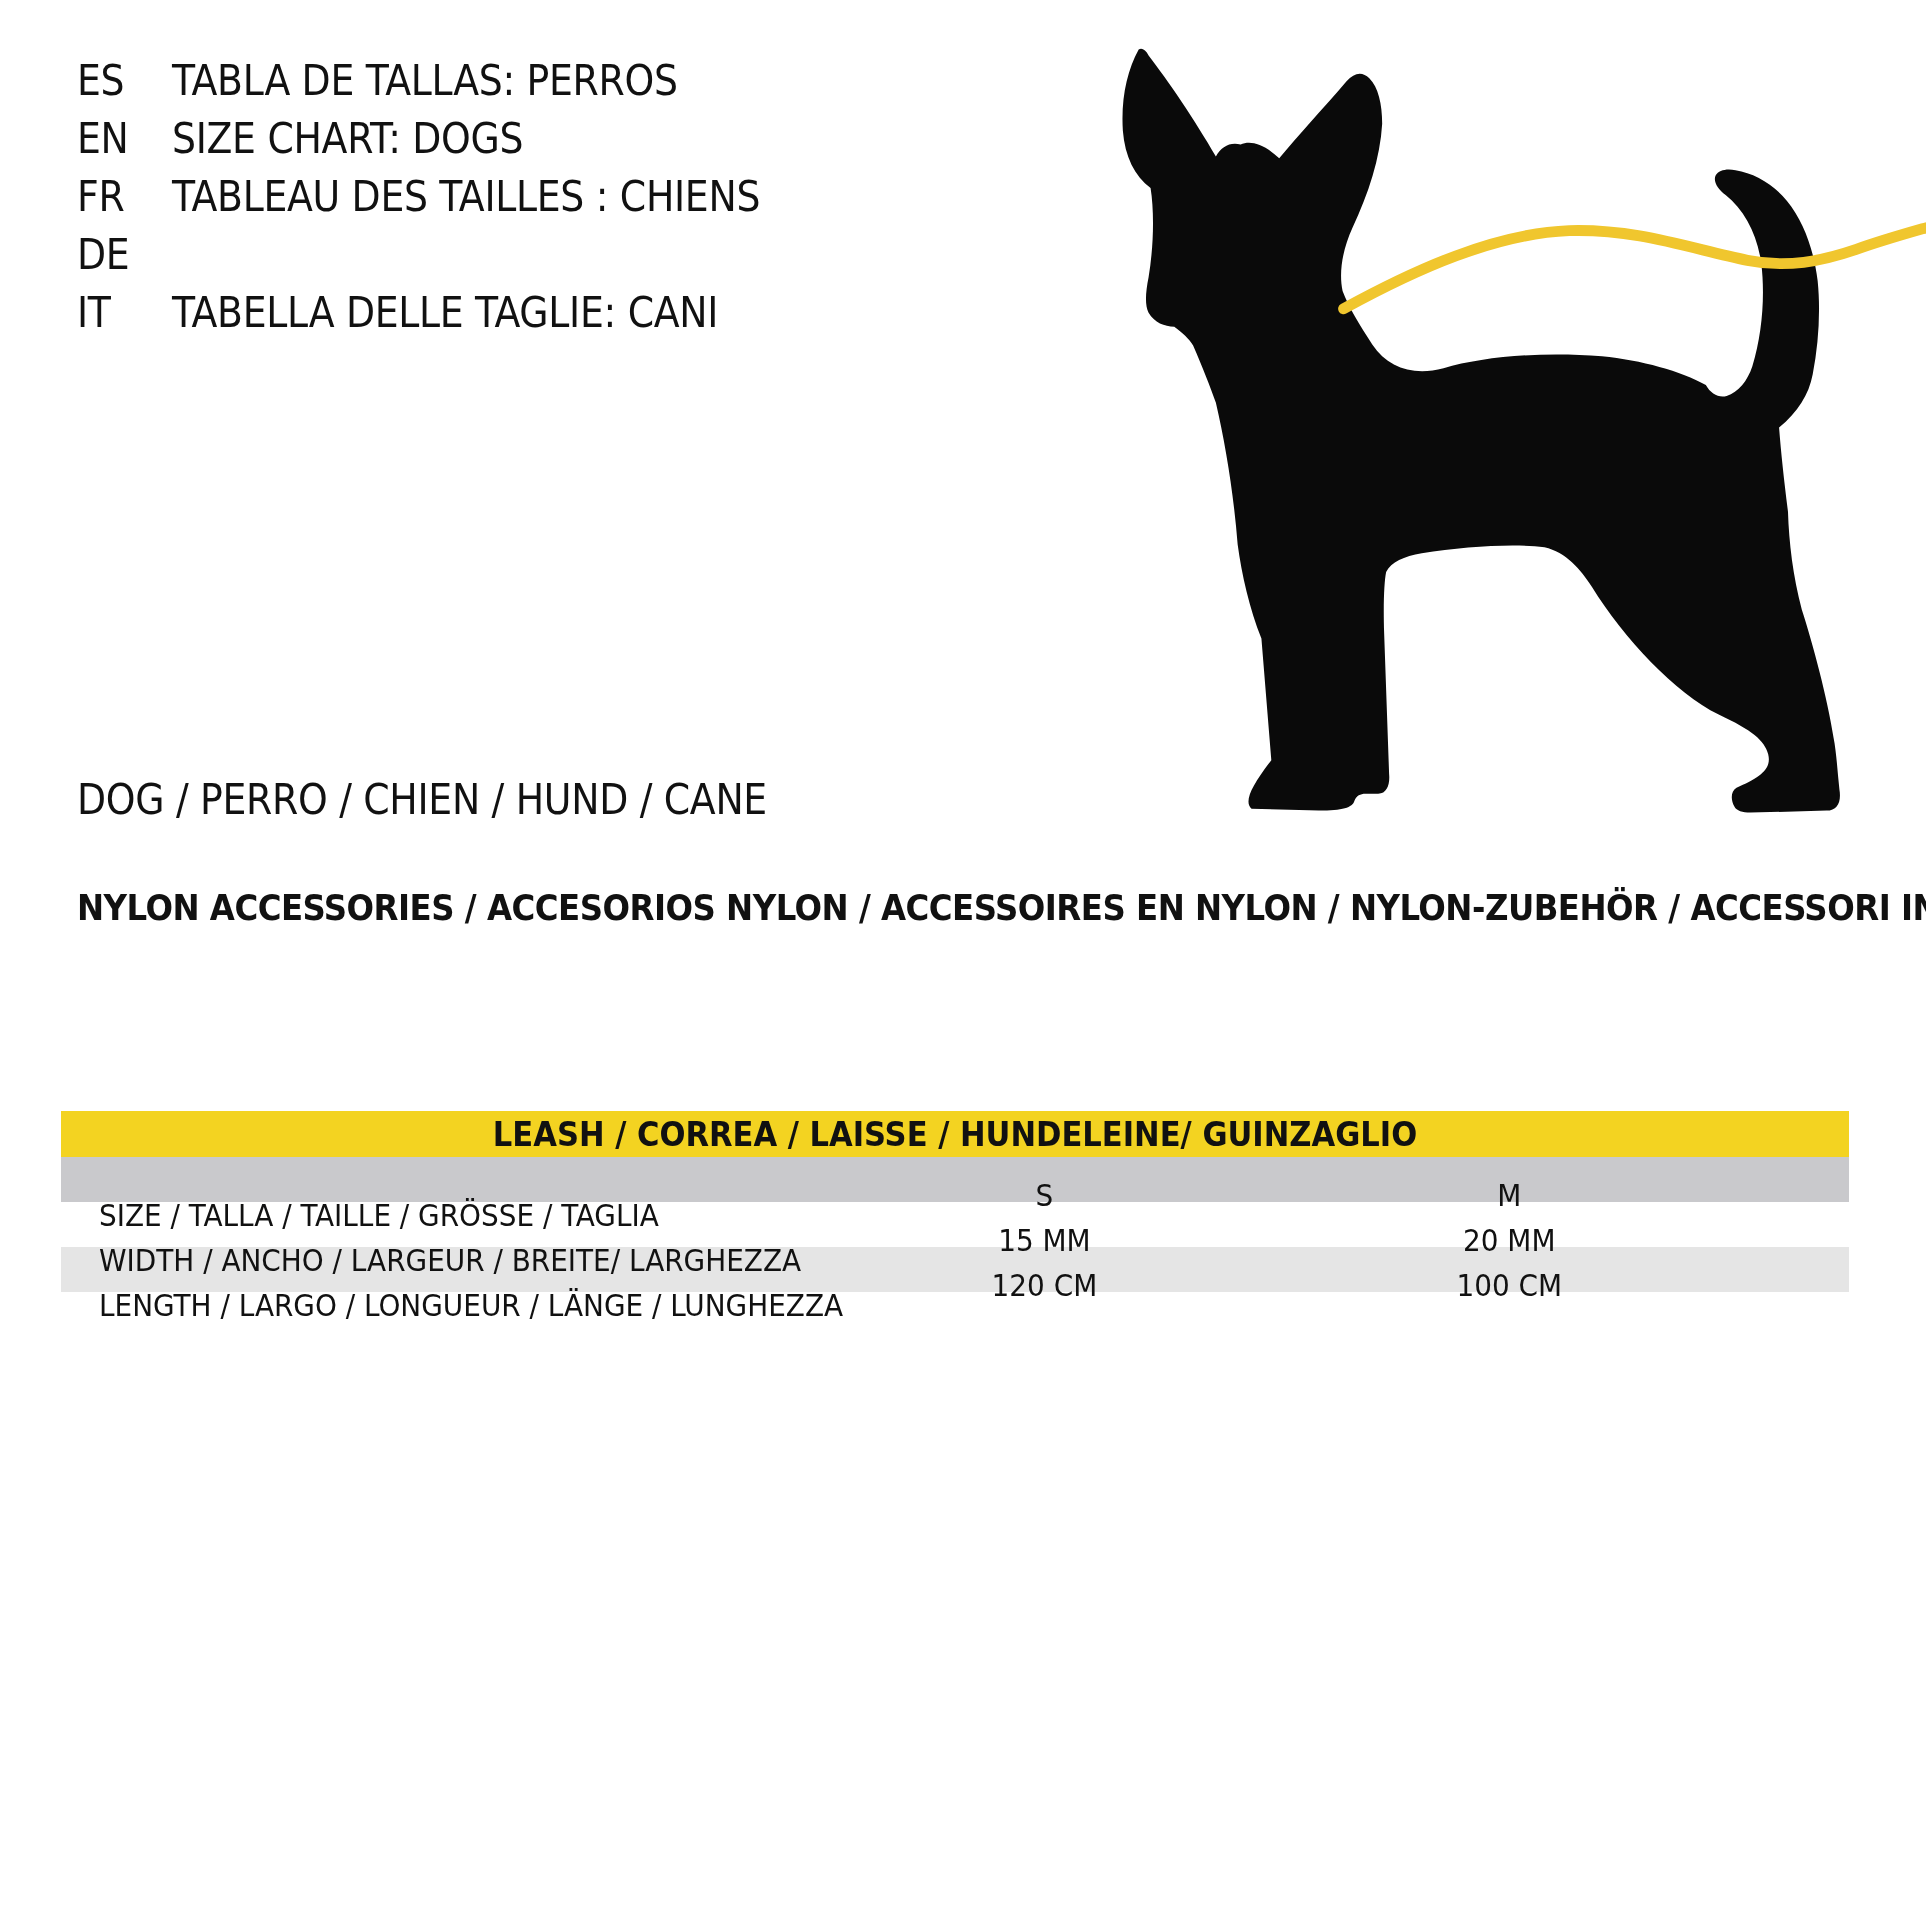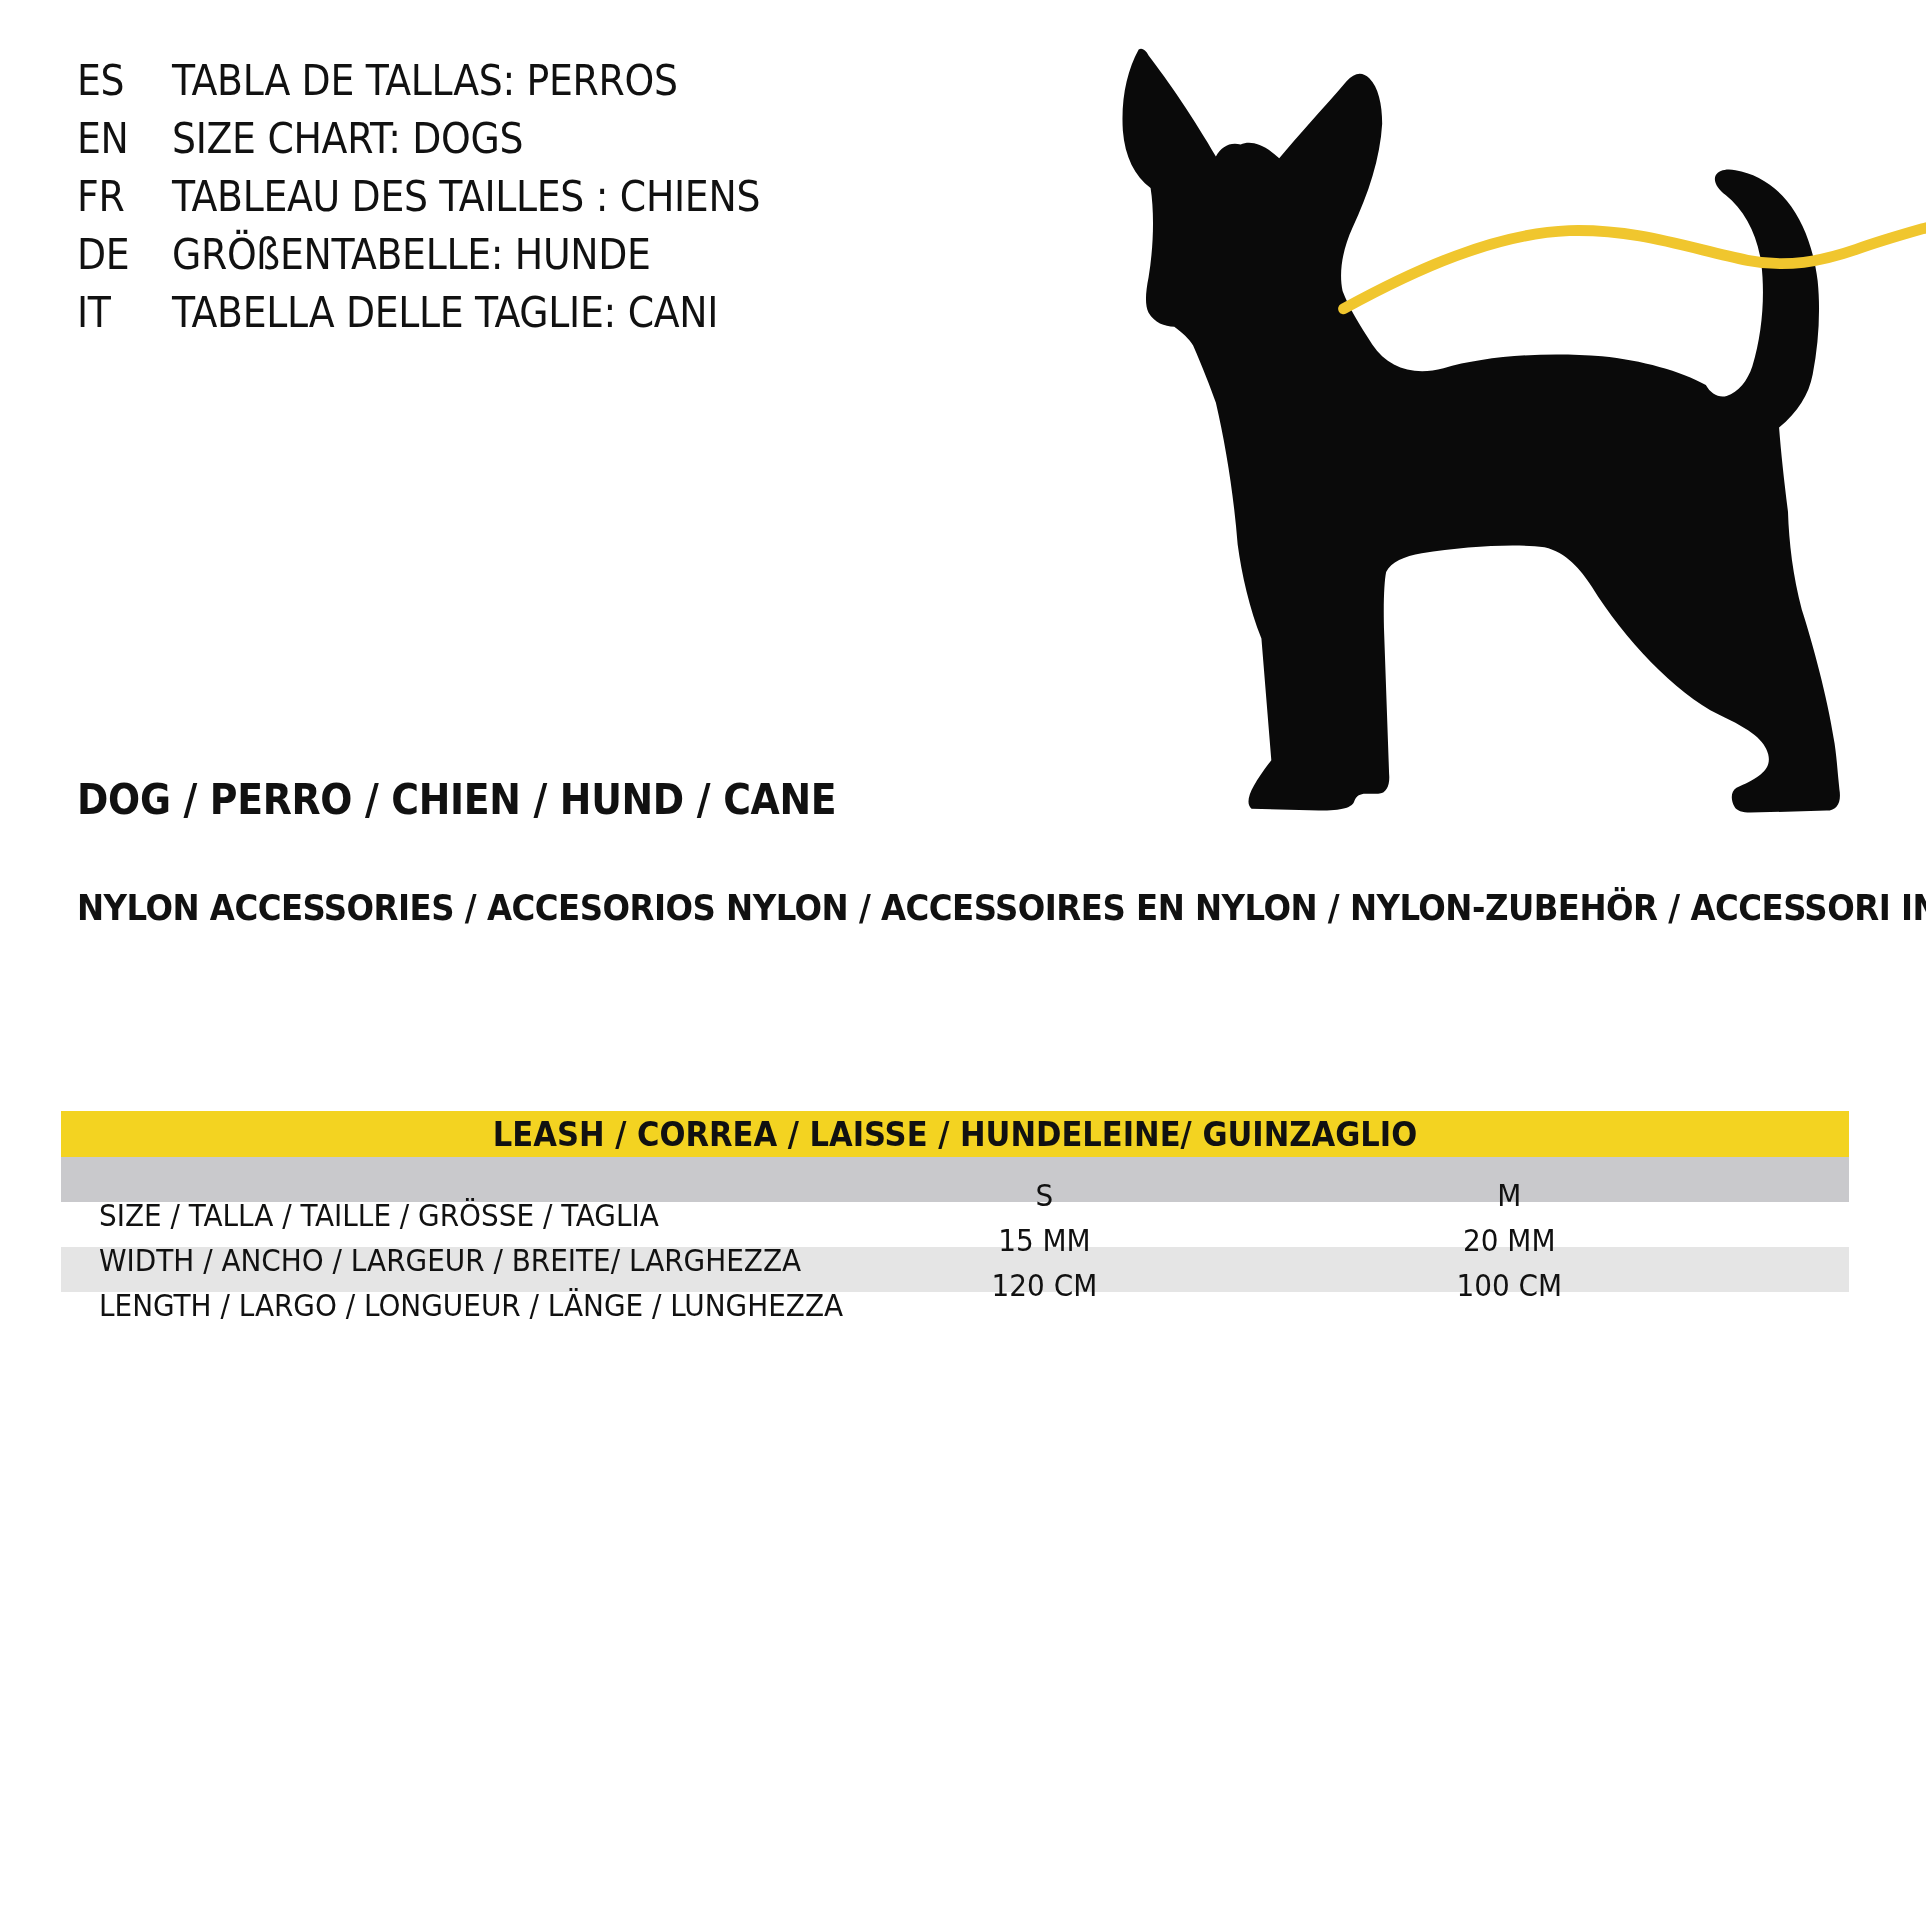--- a/index.html
+++ b/index.html
@@ -22,21 +22,21 @@
     font-size:42px;font-weight:500;letter-spacing:-0.3px;
     white-space:nowrap;
   }
   
   .illustration{
     position:absolute;left:0;top:0;width:1927px;height:871px;
   }
   
   .animal-caption{
     position:absolute;left:77px;top:775px;
-    font-size:42px;font-weight:700;letter-spacing:-0.3px;white-space:nowrap;
+    font-size:42px;font-weight:400;letter-spacing:-0.3px;white-space:nowrap;
   }
   .section-title{
     position:absolute;left:77px;top:887px;
     font-size:36px;font-weight:bold;letter-spacing:-0.5px;white-space:nowrap;
   }
   
   .size-table{
     position:absolute;left:61px;top:1111px;width:1788px;
   }
   .tbl-header{
@@ -67,21 +67,20 @@
   <div class="lang-row">
     <span>EN</span>
     <span>SIZE CHART: DOGS</span>
   </div>
   <div class="lang-row">
     <span>FR</span>
     <span>TABLEAU DES TAILLES : CHIENS</span>
   </div>
   <div class="lang-row">
     <span>DE</span>
-    <span>GRÖßENTABELLE: HUNDE</span>
   </div>
   <div class="lang-row">
     <span>IT</span>
     <span>TABELLA DELLE TAGLIE: CANI</span>
   </div>
 </div>
 
 <svg class="illustration" viewBox="0 0 1946 880">
   <path d="M 1150,50
            C 1138,72 1132,100 1134,132

